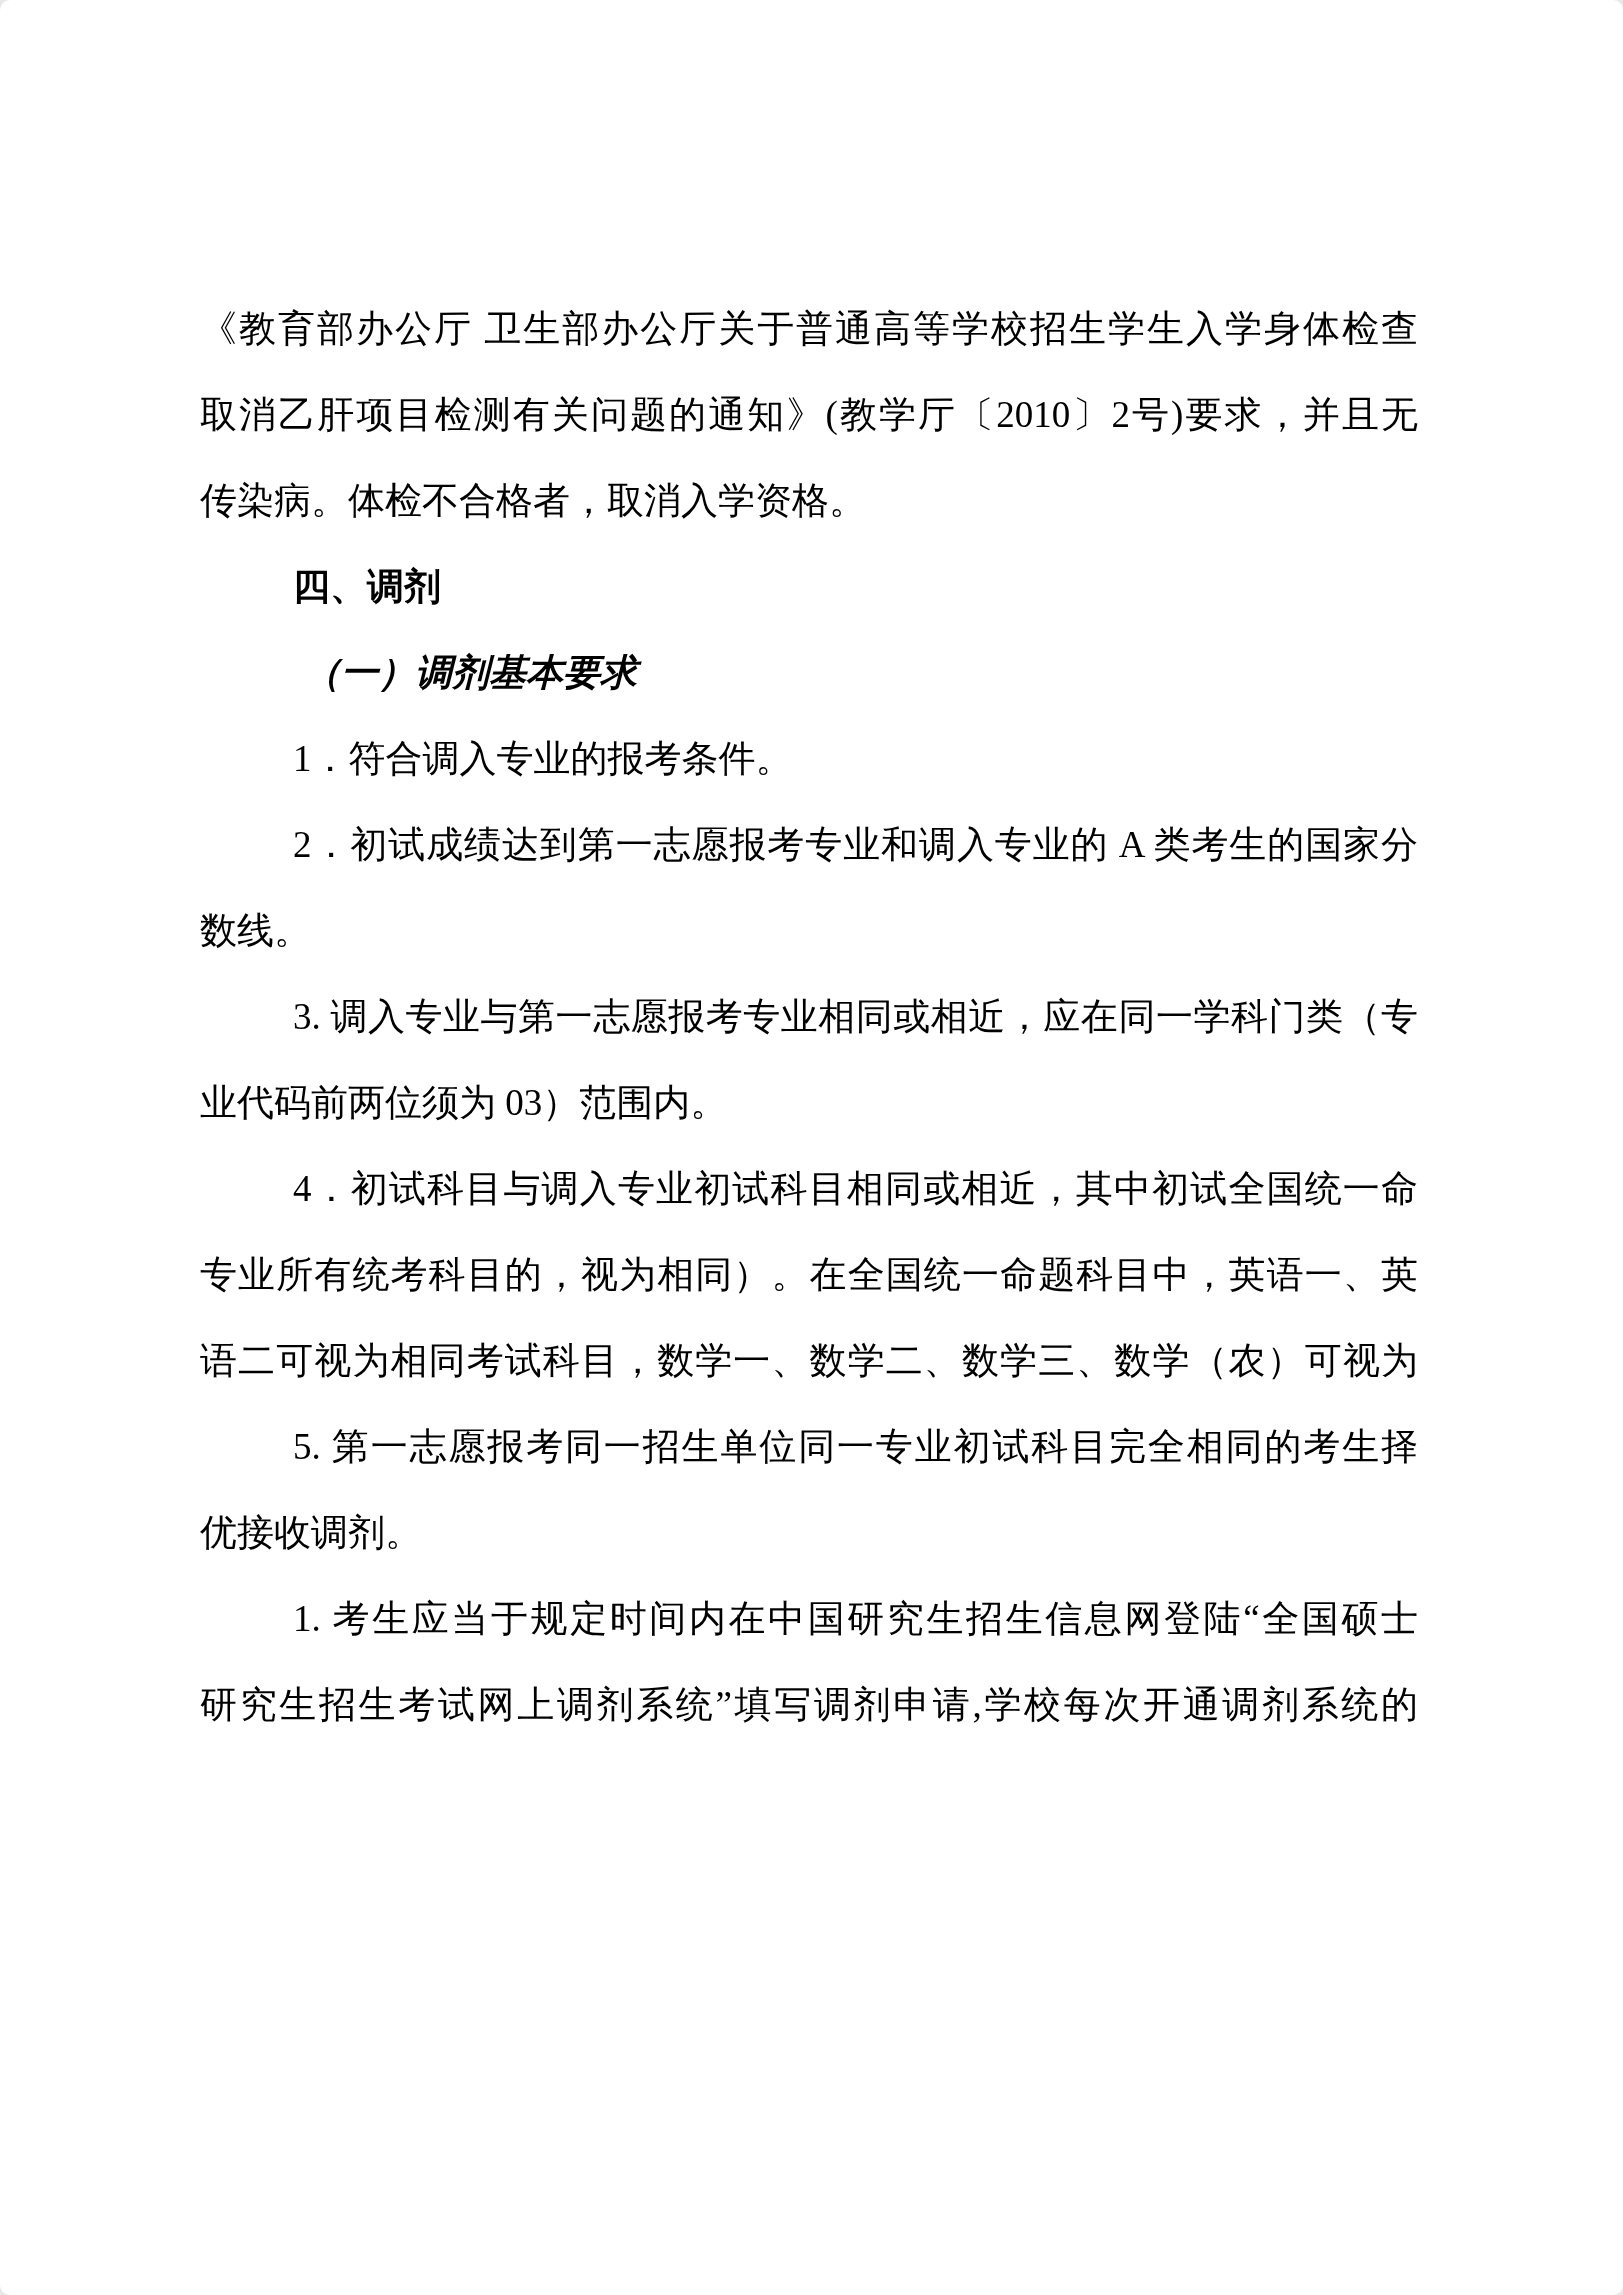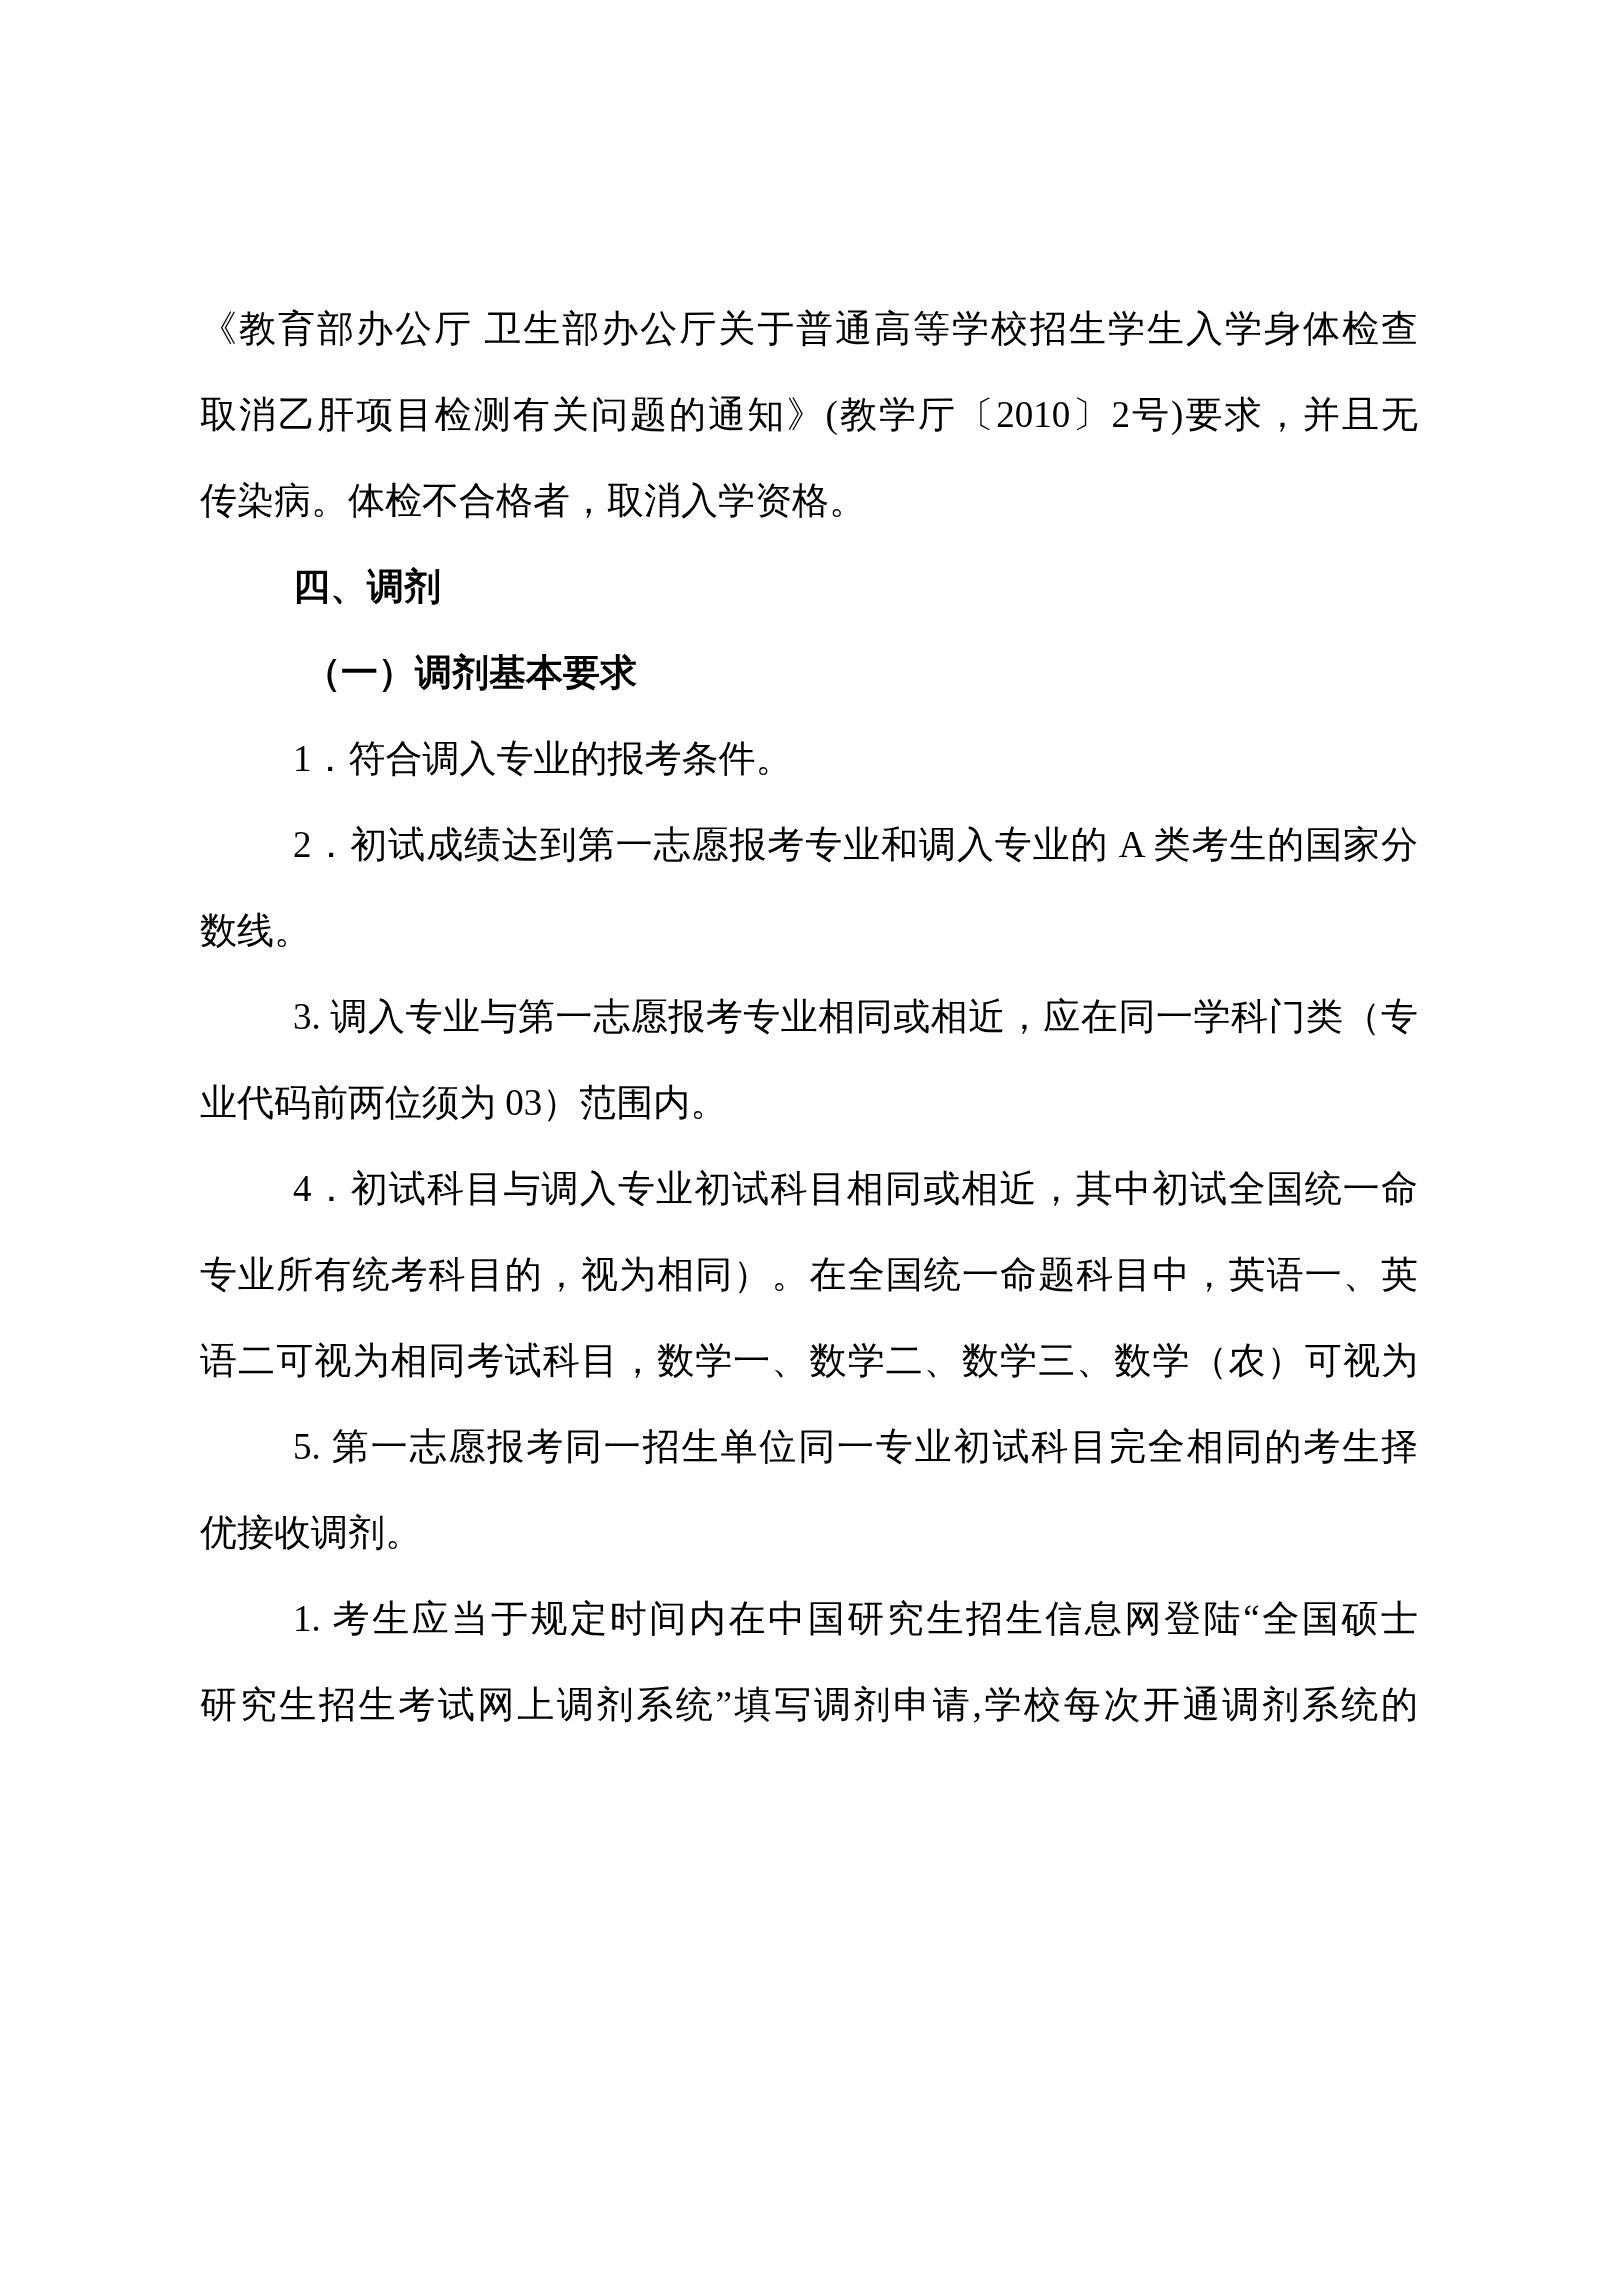--- a/index.html
+++ b/index.html
@@ -7,20 +7,21 @@
     padding: 0;
     background: #e8e8e8;
   }
   .page {
     position: relative;
     width: 1623px;
     height: 2295px;
     background: #ffffff;
     margin: 0 auto;
     overflow: hidden;
+    border-radius: 10px;
   }
   .text-block {
     position: absolute;
     left: 200px;
     top: 286px;
     width: 1218px;
   }
   .line {
     height: 86px;
     line-height: 86px;
@@ -33,21 +34,21 @@
   }
   
   .just {
     white-space: normal;
     text-align: justify;
     text-align-last: justify;
     text-justify: inter-character;
   }
   
   .ind  { text-indent: 93px; }
-  .ind2 { text-indent: 104px; }
+  .ind2 { text-indent: 104px; font-style: italic; }
   
   .h-black {
     font-family: "Liberation Sans", "DejaVu Sans", sans-serif;
     font-weight: 700;
   }
   
   .h-kai {
     font-weight: 700;
   }
 </style>

